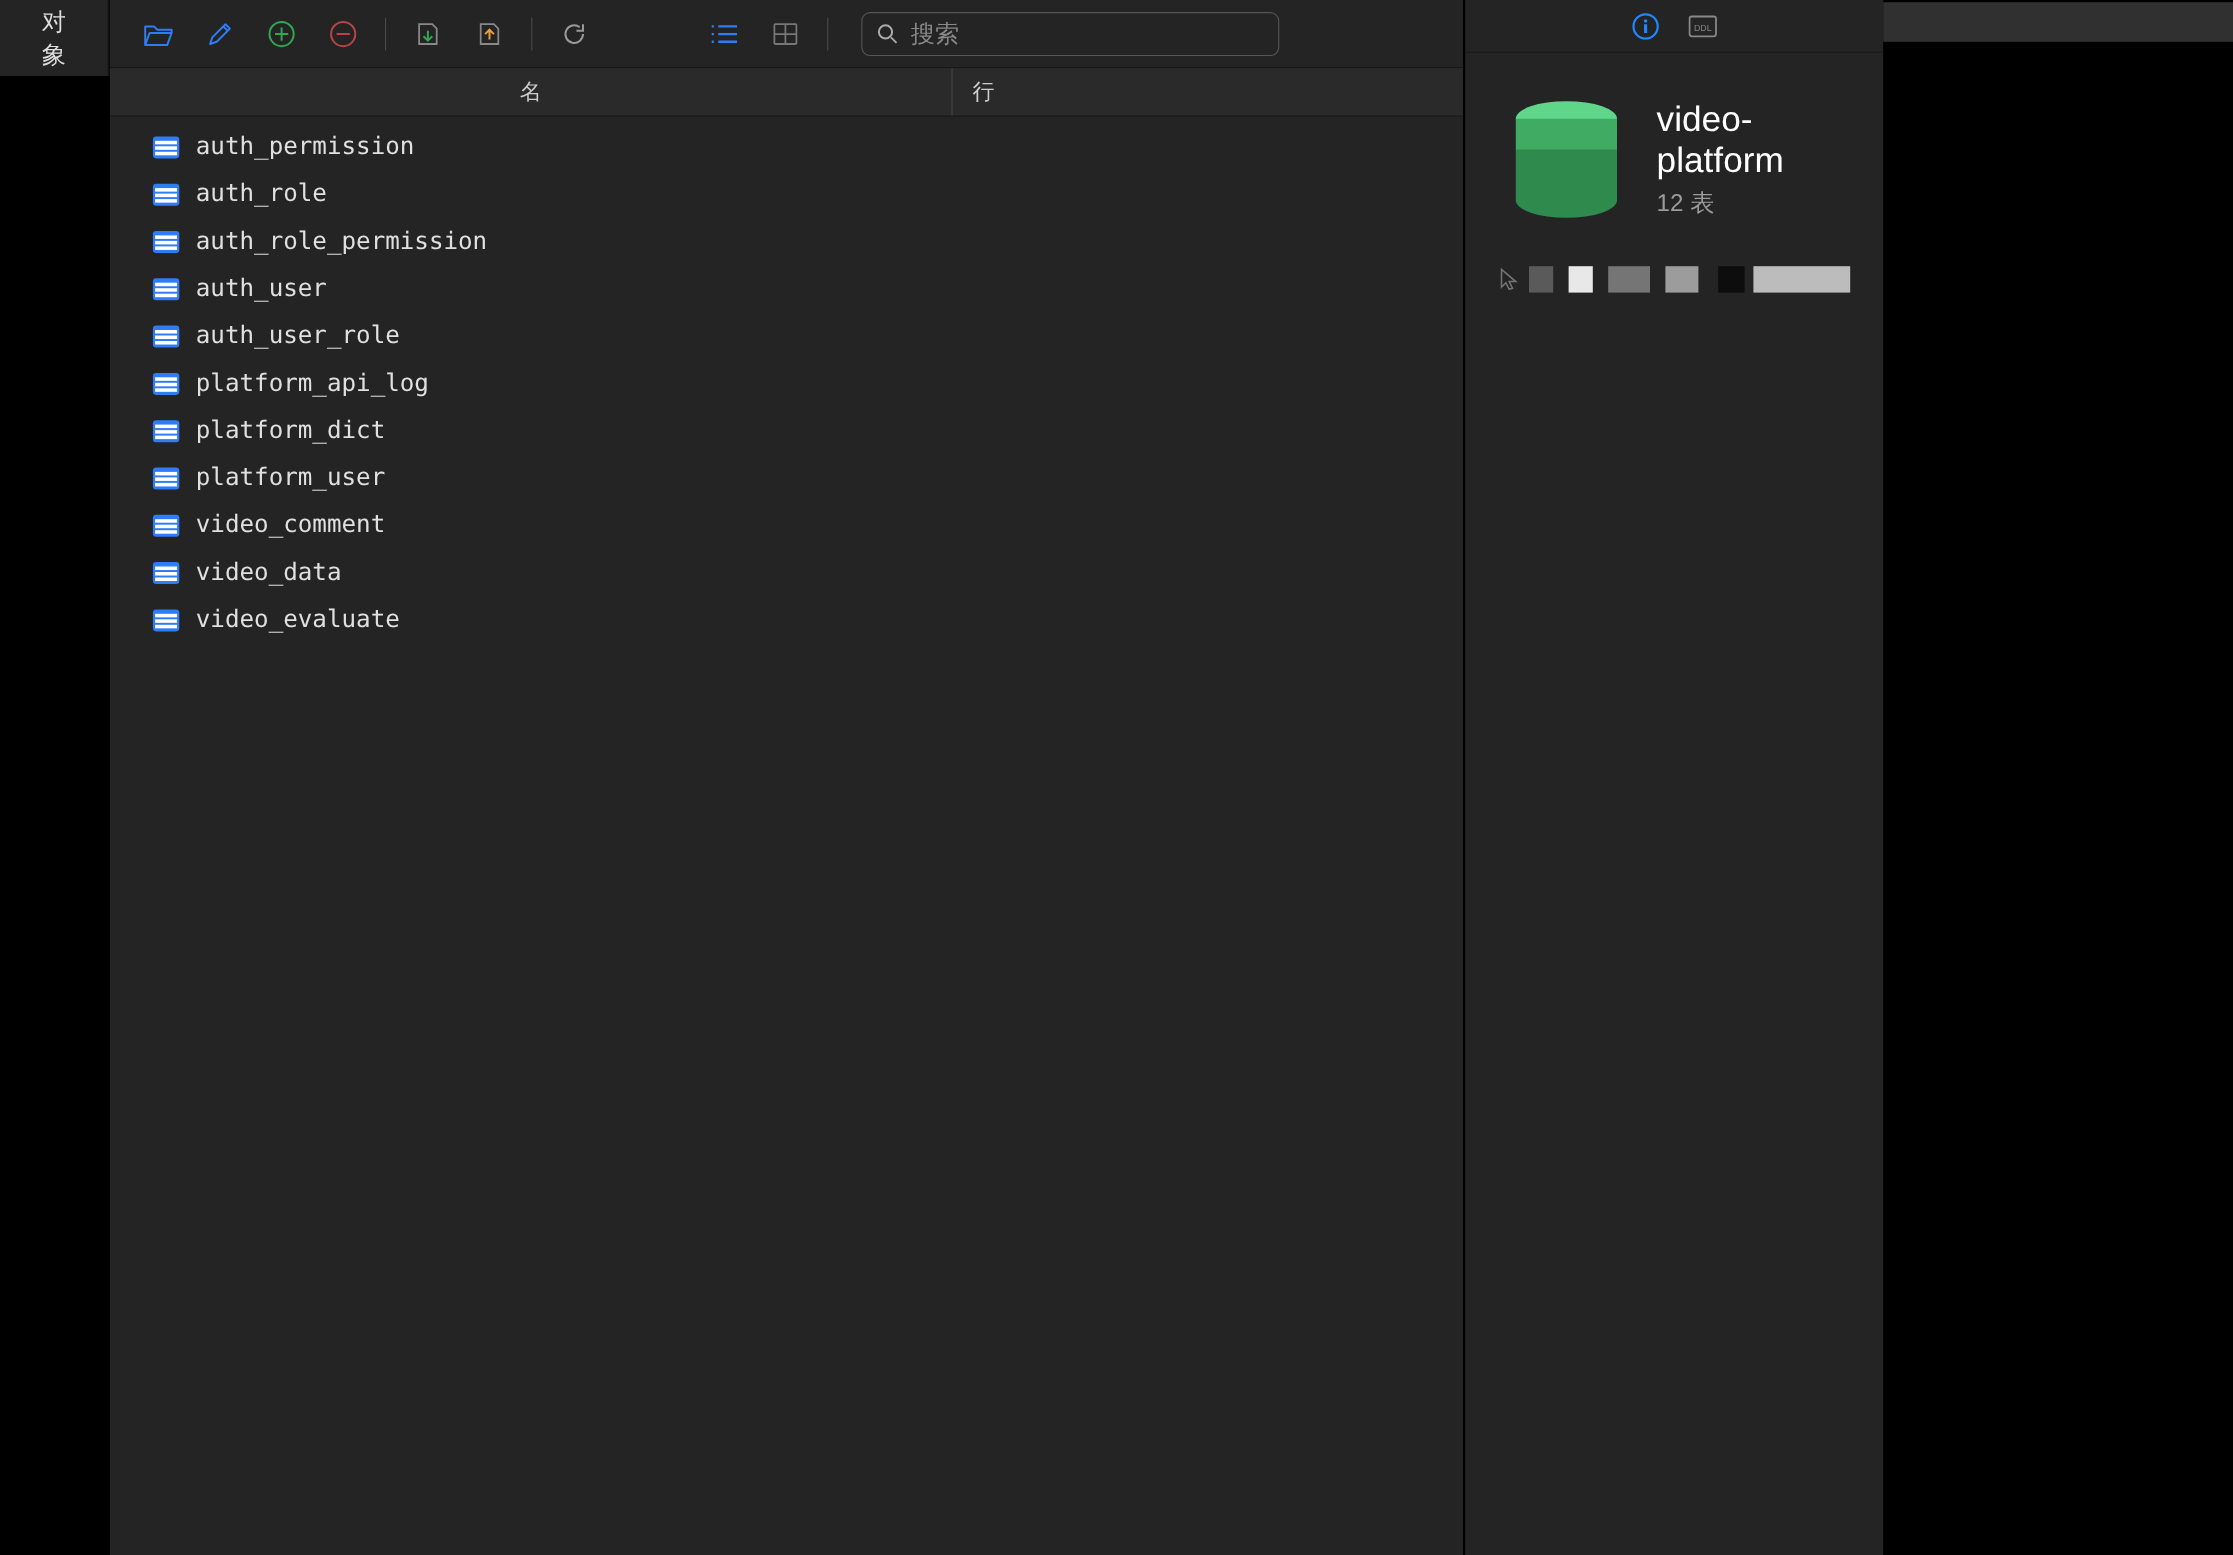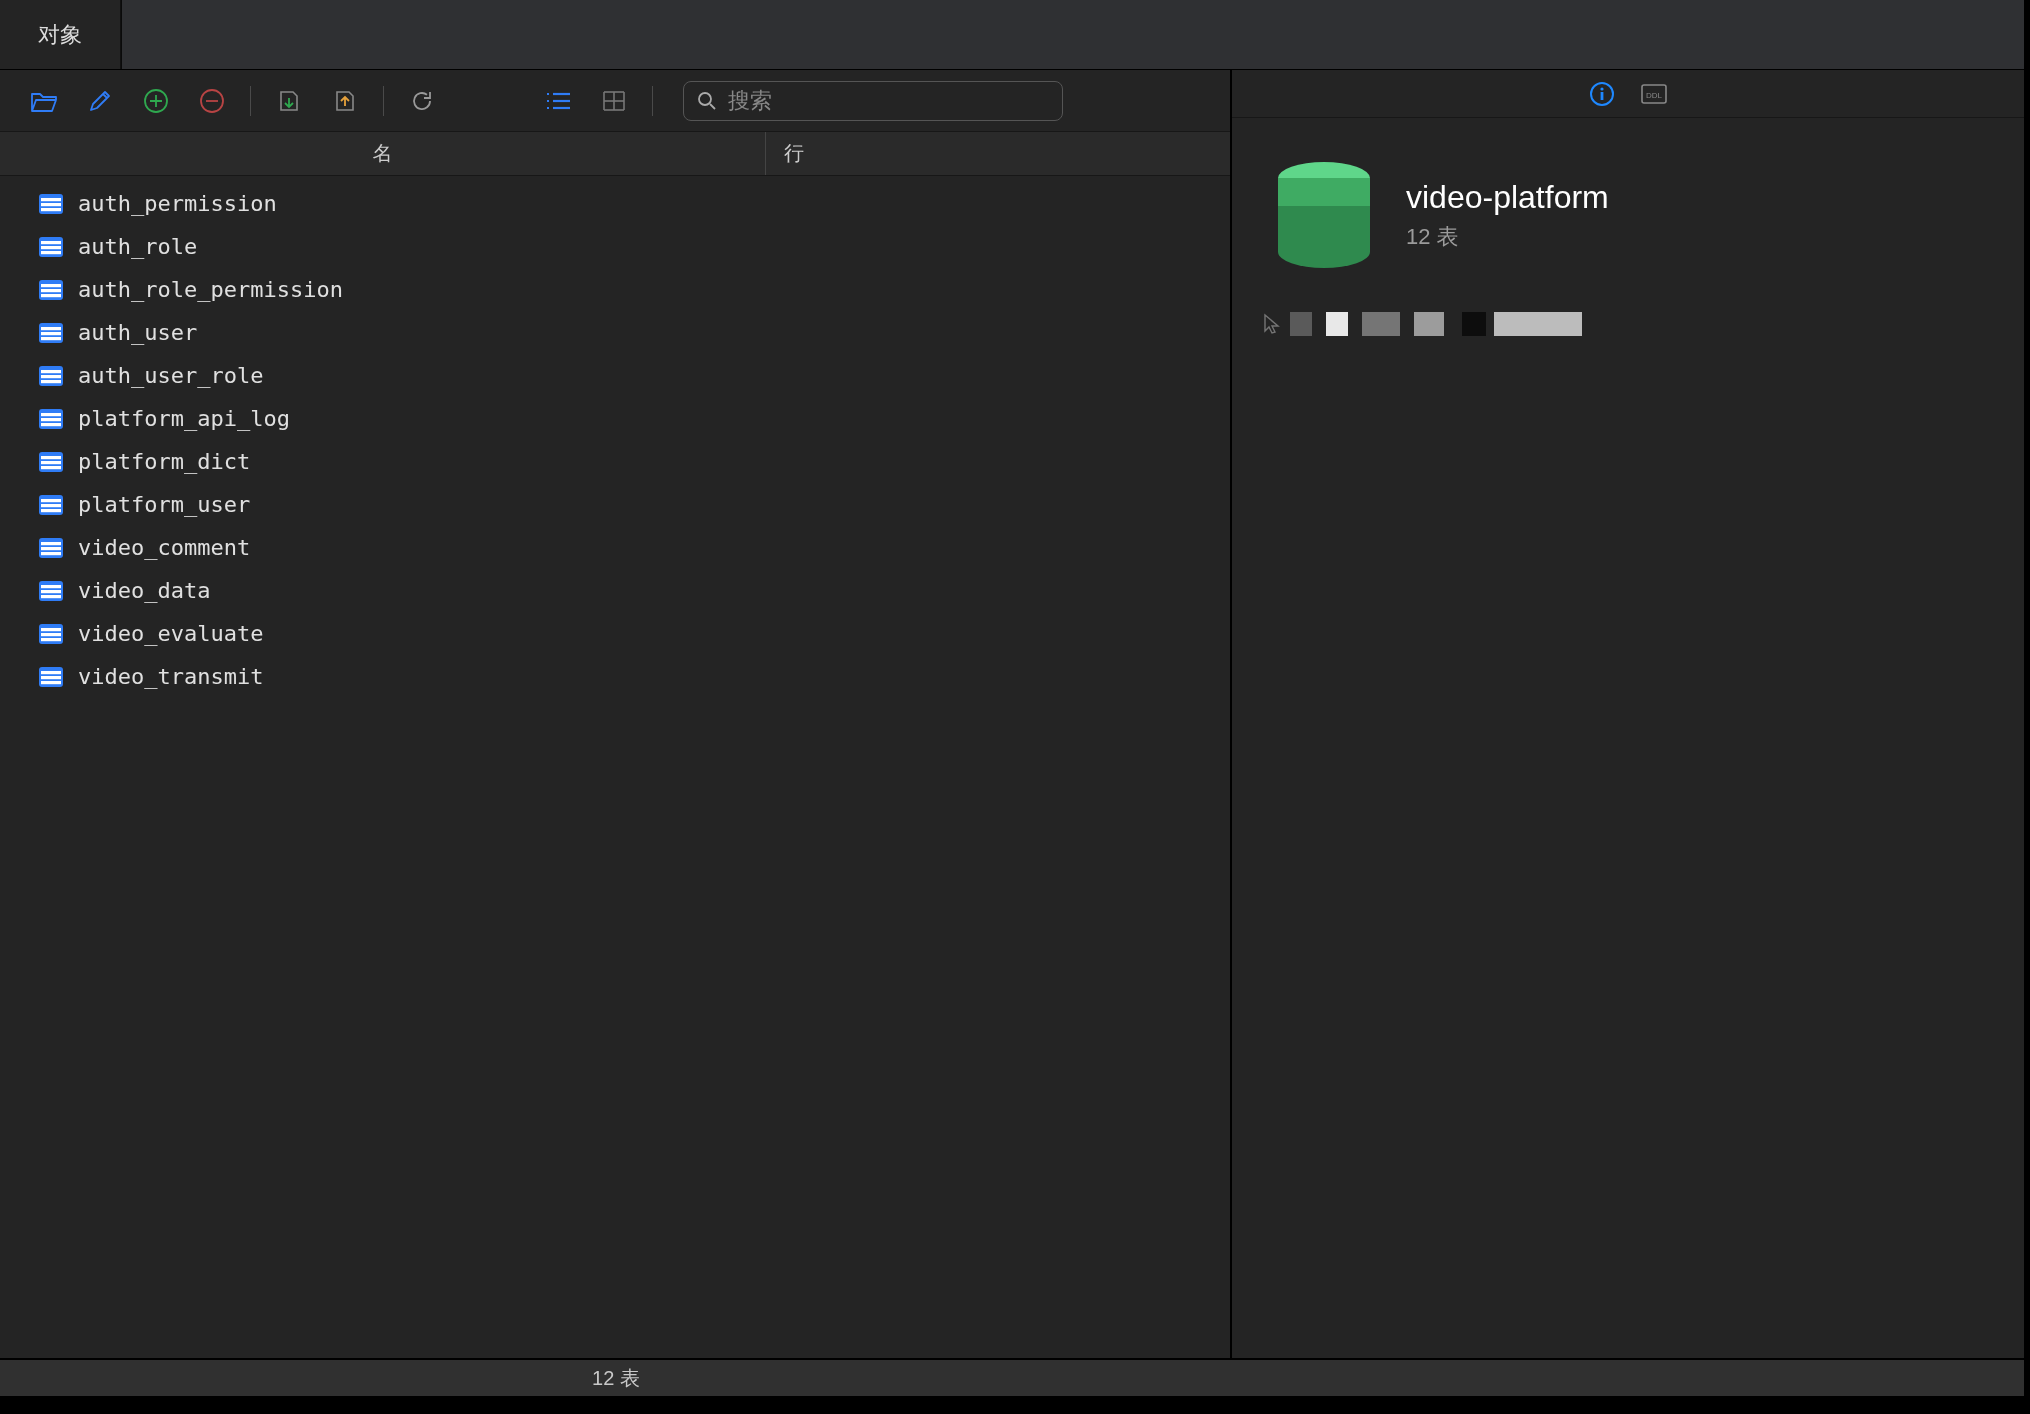--- a/index.html
+++ b/index.html
@@ -1,17 +1,17 @@
 <!DOCTYPE html>
 <html><head>
 <meta charset="utf-8">
 <style>
   * { box-sizing: border-box; margin: 0; padding: 0; }
   html, body { width: 100%; height: 100%; background: #000; font-family: -apple-system, "Helvetica Neue", Arial, sans-serif; color: #ddd; overflow: hidden; }
-  .app { display: flex; flex-direction: column; width: 2024px; height: 1414px; transform-origin: top left; }
+  .app { display: flex; flex-direction: row; width: 2024px; height: 1414px; transform-origin: top left; }
 
   
   .tabstrip { height: 70px; display: flex; background: #2b2c2f; border-bottom: 1px solid #000; }
   .tab { display: flex; align-items: center; justify-content: center; padding: 0 38px; background: #242424; border-right: 1px solid #101010; font-size: 22px; color: #ddd; }
   .tab.active { background: #242424; }
   .tab-rest { flex: 1; background: #2f3033; border-left: 1px solid #0a0a0a; }
 
   
   .main { flex: 1; display: flex; min-height: 0; }
 
@@ -248,29 +248,20 @@
             <span>video_data</span>
           </div>
           <div class="row">
             <svg class="ticon" viewBox="0 0 26 22">
               <rect x="1" y="1" width="24" height="20" rx="3" fill="#2f7cf6"></rect>
               <rect x="3" y="5" width="20" height="3.2" fill="#fff"></rect>
               <rect x="3" y="10" width="20" height="3.2" fill="#fff"></rect>
               <rect x="3" y="15" width="20" height="3.2" fill="#fff"></rect>
             </svg>
             <span>video_evaluate</span>
-          </div>
-          <div class="row">
-            <svg class="ticon" viewBox="0 0 26 22">
-              <rect x="1" y="1" width="24" height="20" rx="3" fill="#2f7cf6"></rect>
-              <rect x="3" y="5" width="20" height="3.2" fill="#fff"></rect>
-              <rect x="3" y="10" width="20" height="3.2" fill="#fff"></rect>
-              <rect x="3" y="15" width="20" height="3.2" fill="#fff"></rect>
-            </svg>
-            <span>video_transmit</span>
           </div>
         </div>
     </div>
 
     <div class="right">
       <div class="rtabs">
         <div class="rtbtn">
           <svg width="26" height="26" viewBox="0 0 26 26">
               <circle cx="13" cy="13" r="11" fill="none" stroke="#1e88ff" stroke-width="2"></circle>
               <circle cx="13" cy="8" r="1.6" fill="#1e88ff"></circle>

